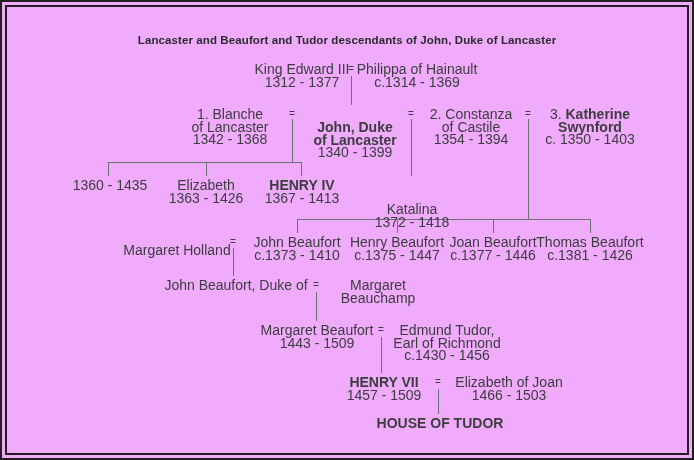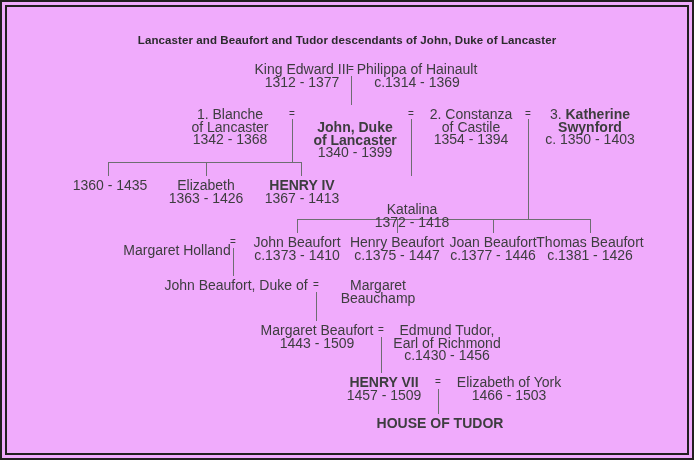--- a/index.html
+++ b/index.html
@@ -127,21 +127,21 @@
     <div class="node" style="left: 367px; top: 324px; text-align: center;">
       <div class="nline">Edmund Tudor,</div>
       <div class="nline">Earl of Richmond</div>
       <div class="nline">c.1430 - 1456</div>
     </div>
     <div class="node" style="left: 304px; top: 376px;">
       <div class="nline b">HENRY VII</div>
       <div class="nline">1457 - 1509</div>
     </div>
     <div class="node" style="left: 429px; top: 376px;">
-      <div class="nline">Elizabeth of York</div>
+      <div class="nline">Elizabeth of Joan</div>
       <div class="nline">1466 - 1503</div>
     </div>
     <div class="node" style="left: 360px; top: 417px;">
       <div class="nline b">HOUSE OF TUDOR</div>
     </div>
     <div class="eq" style="left: 345px; top: 63px;">=</div>
     <div class="eq" style="left: 286px; top: 108px;">=</div>
     <div class="eq" style="left: 405px; top: 108px;">=</div>
     <div class="eq" style="left: 522px; top: 108px;">=</div>
     <div class="eq" style="left: 227px; top: 236px;">=</div>

